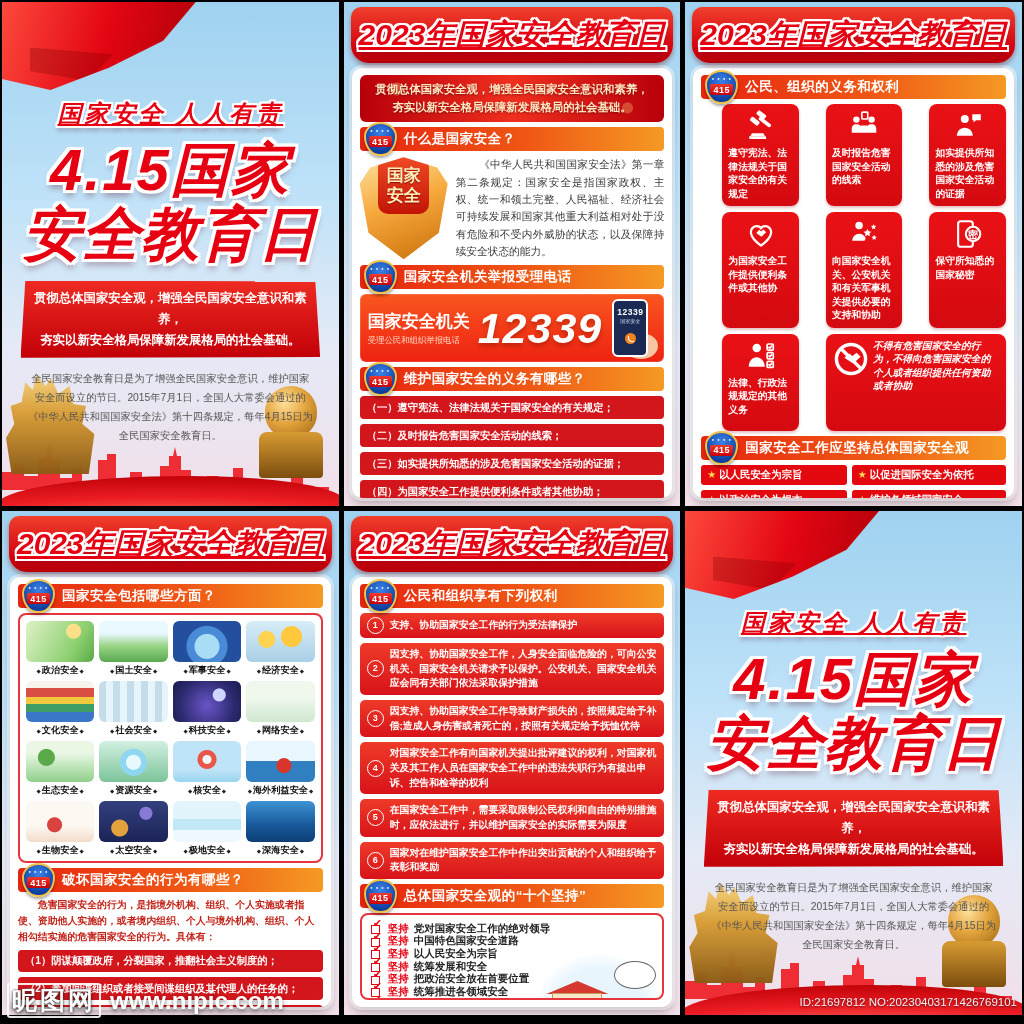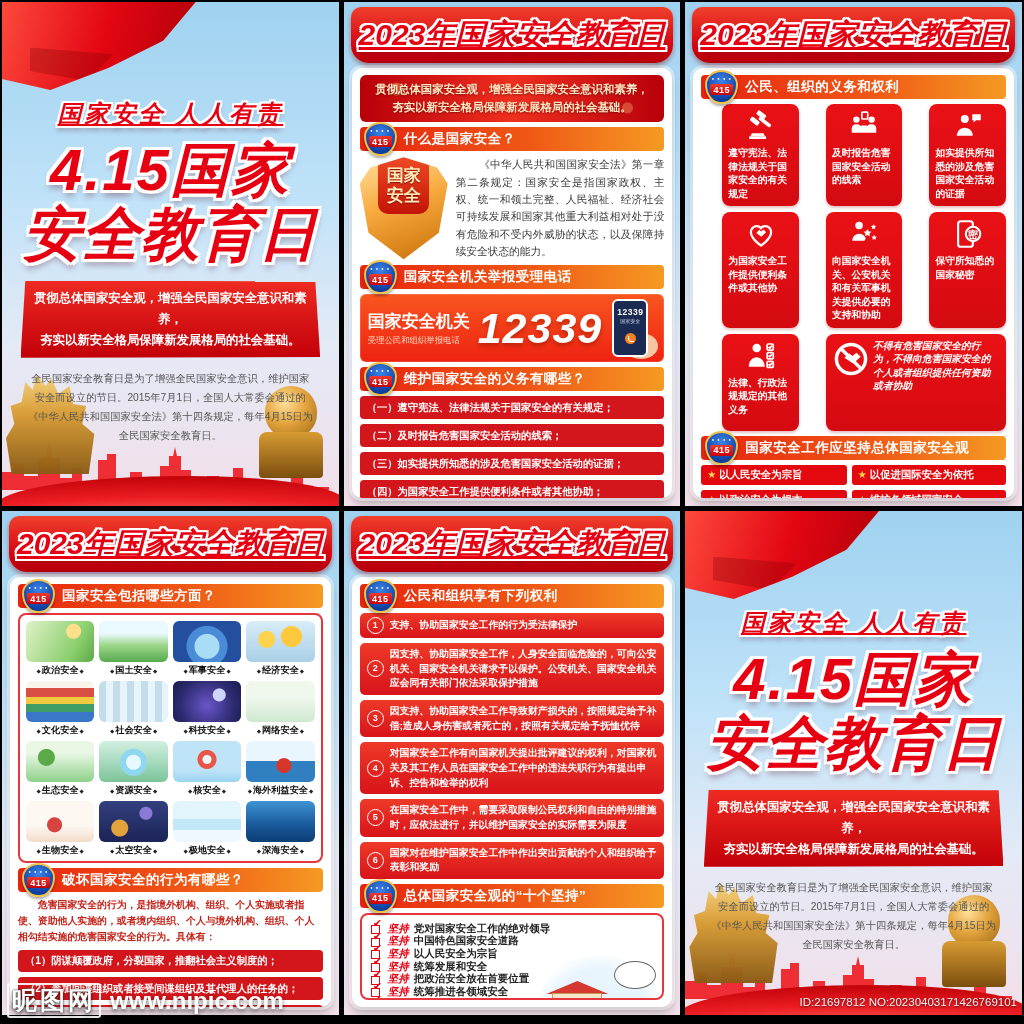--- a/index.html
+++ b/index.html
@@ -140,21 +140,21 @@
   .rrow{flex:none;display:flex;gap:6px;align-items:center;background:linear-gradient(180deg,#ee3a28,#d8131a);
     border-radius:5px;padding:4px 7px;color:#fff;font-size:9.9px;line-height:1.48;font-weight:600;}
   .rnum{min-width:15px;height:15px;border:1.5px solid #fff;border-radius:50%;display:flex;align-items:center;
     justify-content:center;font-size:9px;font-weight:800;flex:none;}
   .persist-card{position:relative;flex:1;min-height:0;border:2px solid #e6353c;border-radius:8px;background:#fff;
     padding:7px 9px;display:flex;flex-direction:column;justify-content:space-around;overflow:hidden;}
   .prow{display:flex;align-items:center;gap:5px;font-size:10.5px;color:#222;font-weight:700;line-height:1.2;position:relative;z-index:1;}
   .pcheck{width:12px;height:12px;position:relative;flex:none;}
   .pcheck::before{content:"";position:absolute;left:0;bottom:0;width:7px;height:7px;border:1.6px solid #e60012;}
   .pcheck::after{content:"✔";position:absolute;left:2px;top:-5px;color:#e60012;font-size:11px;font-weight:900;}
-  .pword{color:#e60012;font-style:italic;}
+  .pword{color:#e60012;}
   .fam{position:absolute;right:4px;top:44px;width:118px;height:96px;z-index:0;}
   .fam .cloud{position:absolute;inset:-4px;background:radial-gradient(ellipse at 50% 60%,#e8f5fd 55%,rgba(232,245,253,0) 75%);border-radius:50%;}
   .fam .roof{position:absolute;left:6px;top:22px;width:62px;height:13px;background:#d5382e;clip-path:polygon(0 100%,50% 0,100% 100%);}
   .fam .house{position:absolute;left:12px;top:34px;width:50px;height:32px;background:#f5e7c8;border:1.5px solid #c79a5b;box-sizing:border-box;}
   .fam .house::before{content:"";position:absolute;inset:4px 6px;background:repeating-linear-gradient(90deg,#b96d4a 0 8px,#f5e7c8 8px 11px);}
   .fam .bubble{position:absolute;right:2px;top:2px;width:40px;height:26px;background:#fff;border:1.5px solid #666;border-radius:50%;}
 
   
   .wm-left{position:absolute;left:7px;bottom:6px;z-index:6;display:flex;align-items:baseline;gap:9px;color:#fff;}
   .wm-logo{font-size:25px;font-weight:900;letter-spacing:3px;text-shadow:0 0 2px #333,0 2px 4px rgba(0,0,0,.6);

